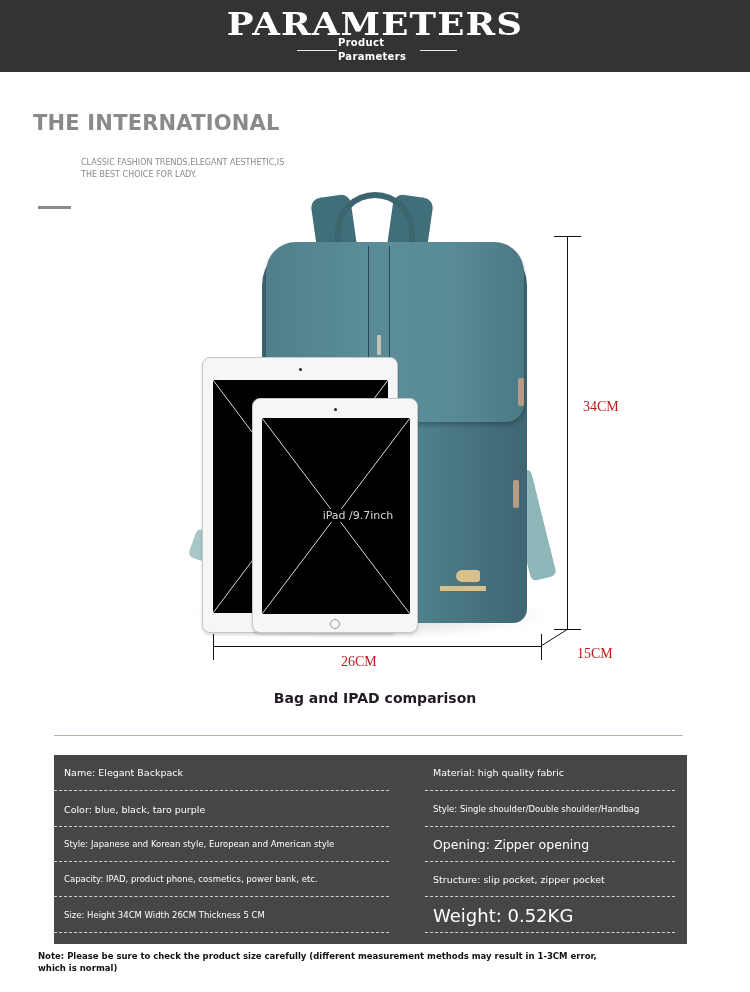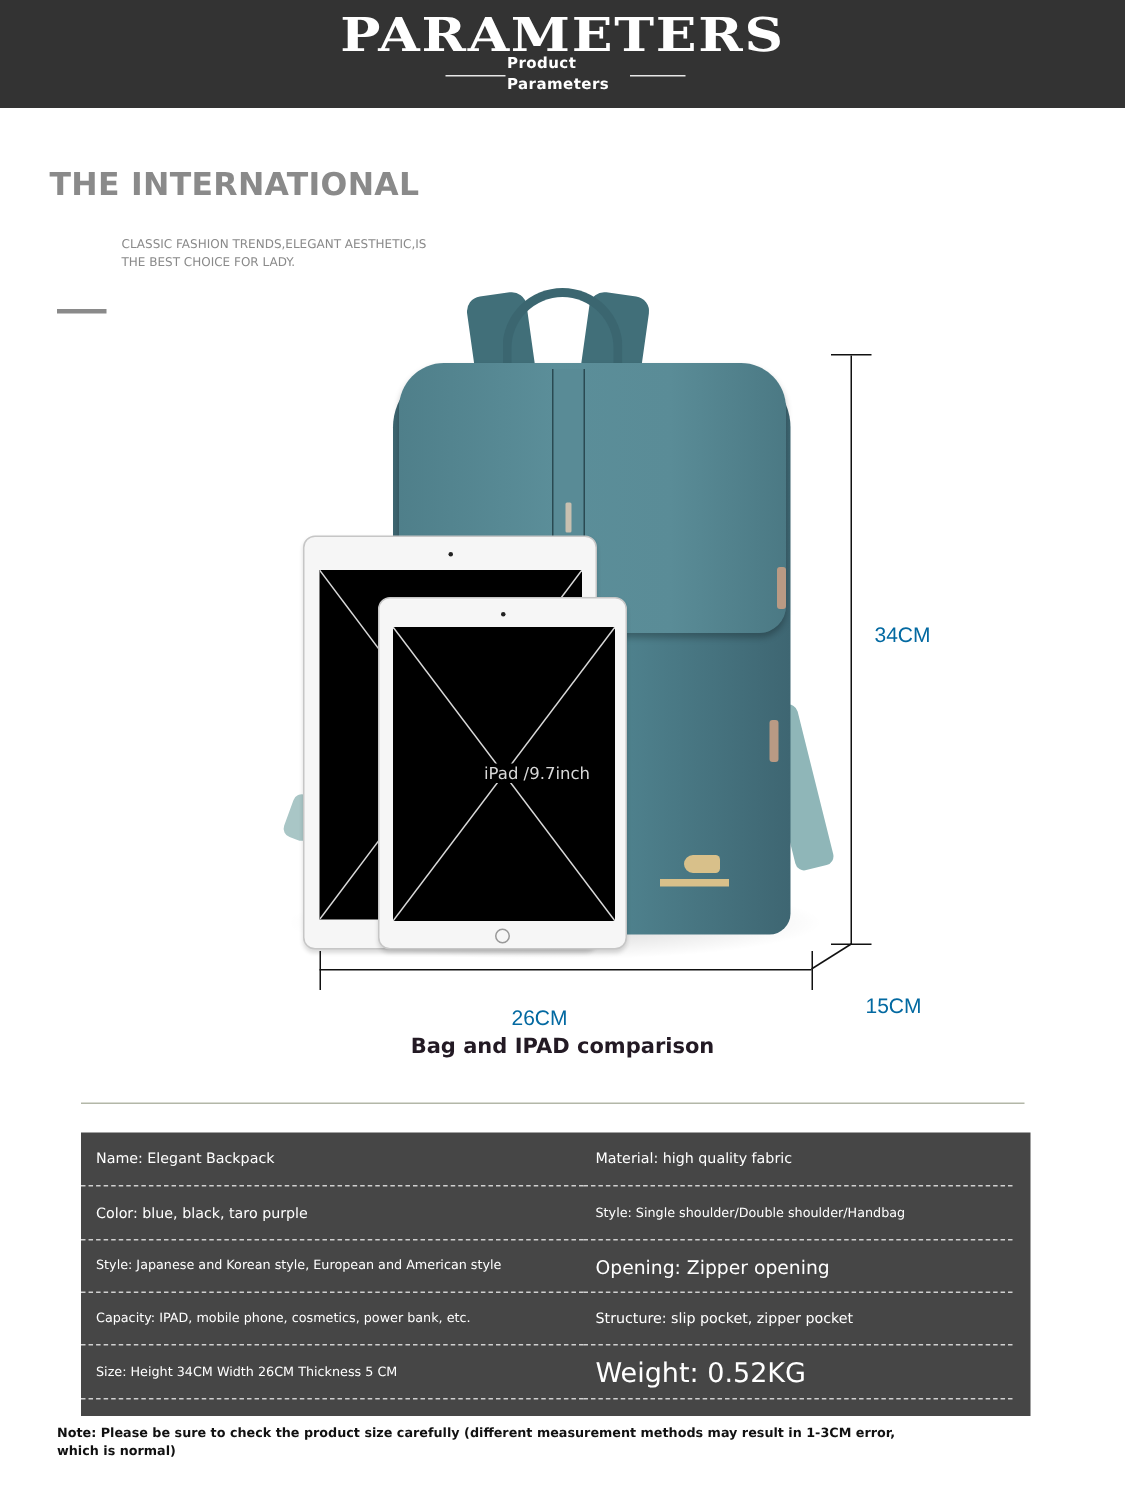--- a/index.html
+++ b/index.html
@@ -108,21 +108,21 @@
   .diag svg { position: absolute; left: 0; top: 0; }
   .ipad-label {
     position: absolute; left: 0; width: 100%; top: 91px; text-align: center;
     color: #d8d8d8; font-size: 11px; font-family: "DejaVu Sans", sans-serif; padding-left: 44px;
   }
   .ipad-label span { background: #000; padding: 0 3px; }
 
   
   .dim-line { position: absolute; background: #111; }
   .dim-label {
-    position: absolute; font-family: Liberation Sans, sans-serif; font-size: 14px; color: #0369a1; margin-top: 16px;
+    position: absolute; font-family: Liberation Serif, serif; font-size: 14px; color: #b91c1c;
   }
   .caption {
     position: absolute; left: 0; width: 750px; top: 690px; text-align: center;
     font-family: "DejaVu Sans", sans-serif; font-weight: bold; font-size: 14px; color: #231a24;
   }
   .section-rule {
     position: absolute; left: 54px; top: 735px; width: 629px; height: 1px; background: #b3b7a8;
   }
 
   
@@ -133,21 +133,21 @@
   .spec-col { position: absolute; top: 0; }
   .spec-col.left { left: 0; width: 335px; }
   .spec-col.right { left: 335px; width: 298px; }
   .spec-row {
     position: absolute; left: 0; right: 0;
     border-bottom: 1px dashed #d0d0d0;
     color: #ffffff; font-weight: normal;
     display: flex; align-items: center;
   }
   .spec-col.left .spec-row { padding-left: 10px; padding-right: 40px; }
-  .spec-col.right .spec-row { padding-left: 8px; right: 12px; }
+  .spec-col.right .spec-row { padding-left: 8px; right: 12px; margin-left: 36px; }
   .spec-text { font-family: "DejaVu Sans", sans-serif; line-height: 11px; }
   .fs-9 { font-size: 9.5px; }
   .fs-8 { font-size: 8.5px; }
   .fs-12 { font-size: 12.5px; line-height: 14px; }
   .fs-13 { font-size: 18px; line-height: 15px; }
 
   .note {
     position: absolute; left: 38px; top: 950px; width: 580px;
     font-family: "DejaVu Sans", sans-serif; font-weight: bold; font-size: 8.5px;
     line-height: 12px; color: #111;
@@ -231,21 +231,21 @@
     <div class="spec-row" style="top:0; height:36px;">
       <span class="spec-text fs-9">Name: Elegant Backpack</span>
     </div>
     <div class="spec-row" style="top:37px; height:35px;">
       <span class="spec-text fs-9">Color: blue, black, taro purple</span>
     </div>
     <div class="spec-row" style="top:73px; height:34px;">
       <span class="spec-text fs-8">Style: Japanese and Korean style, European and American style</span>
     </div>
     <div class="spec-row" style="top:108px; height:34px;">
-      <span class="spec-text fs-8">Capacity: IPAD, mobile phone, cosmetics, power bank, etc.</span>
+      <span class="spec-text fs-8">Capacity: IPAD, product phone, cosmetics, power bank, etc.</span>
     </div>
     <div class="spec-row" style="top:143px; height:35px;">
       <span class="spec-text fs-8">Size: Height 34CM Width 26CM Thickness 5 CM</span>
     </div>
   </div>
   <div class="spec-col right">
     <div class="spec-row" style="top:0; height:36px;">
       <span class="spec-text fs-9">Material: high quality fabric</span>
     </div>
     <div class="spec-row" style="top:37px; height:35px;">

